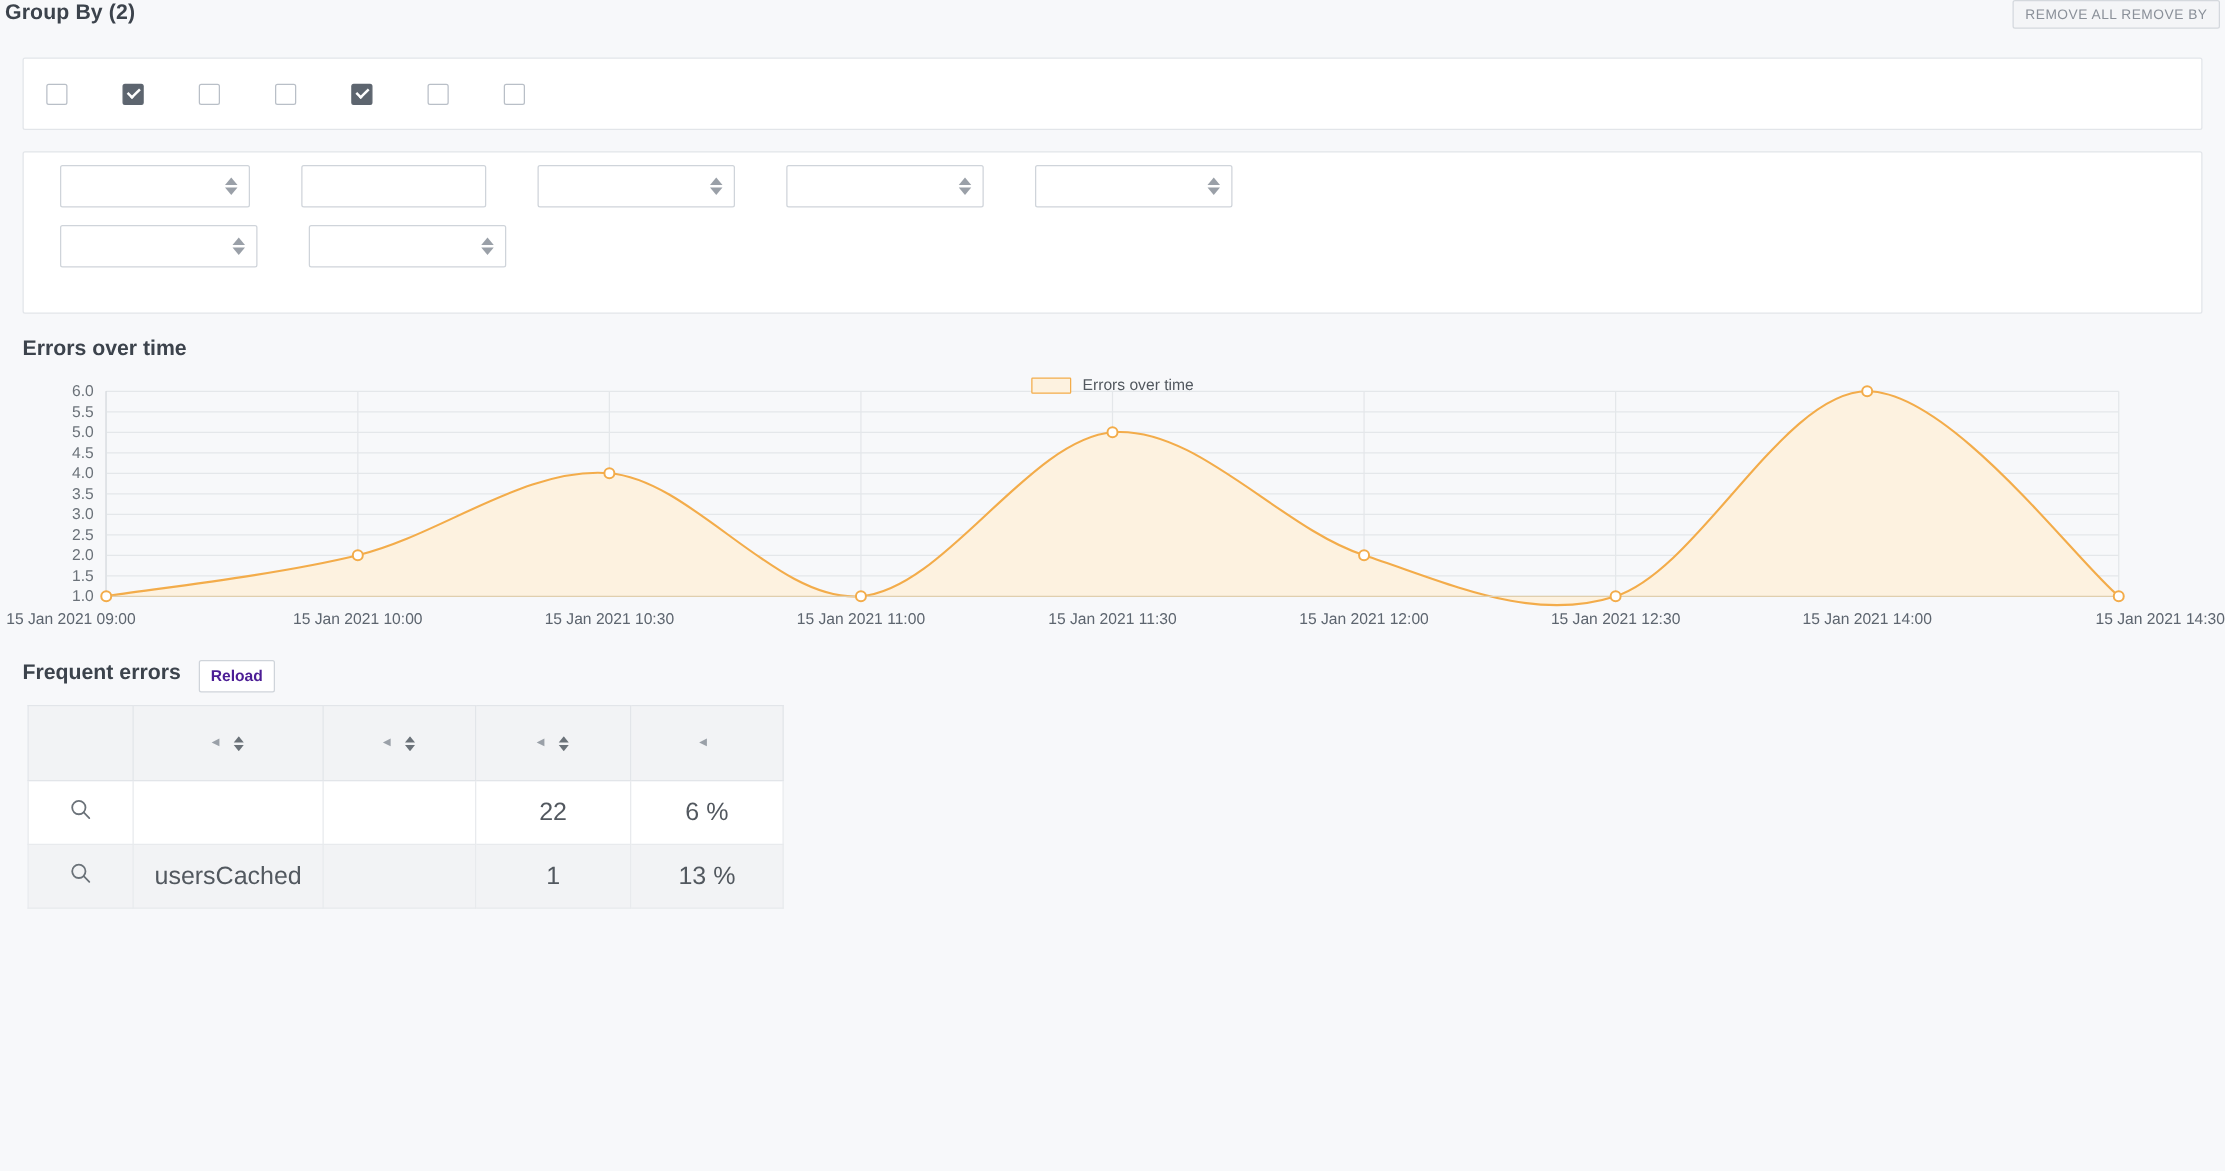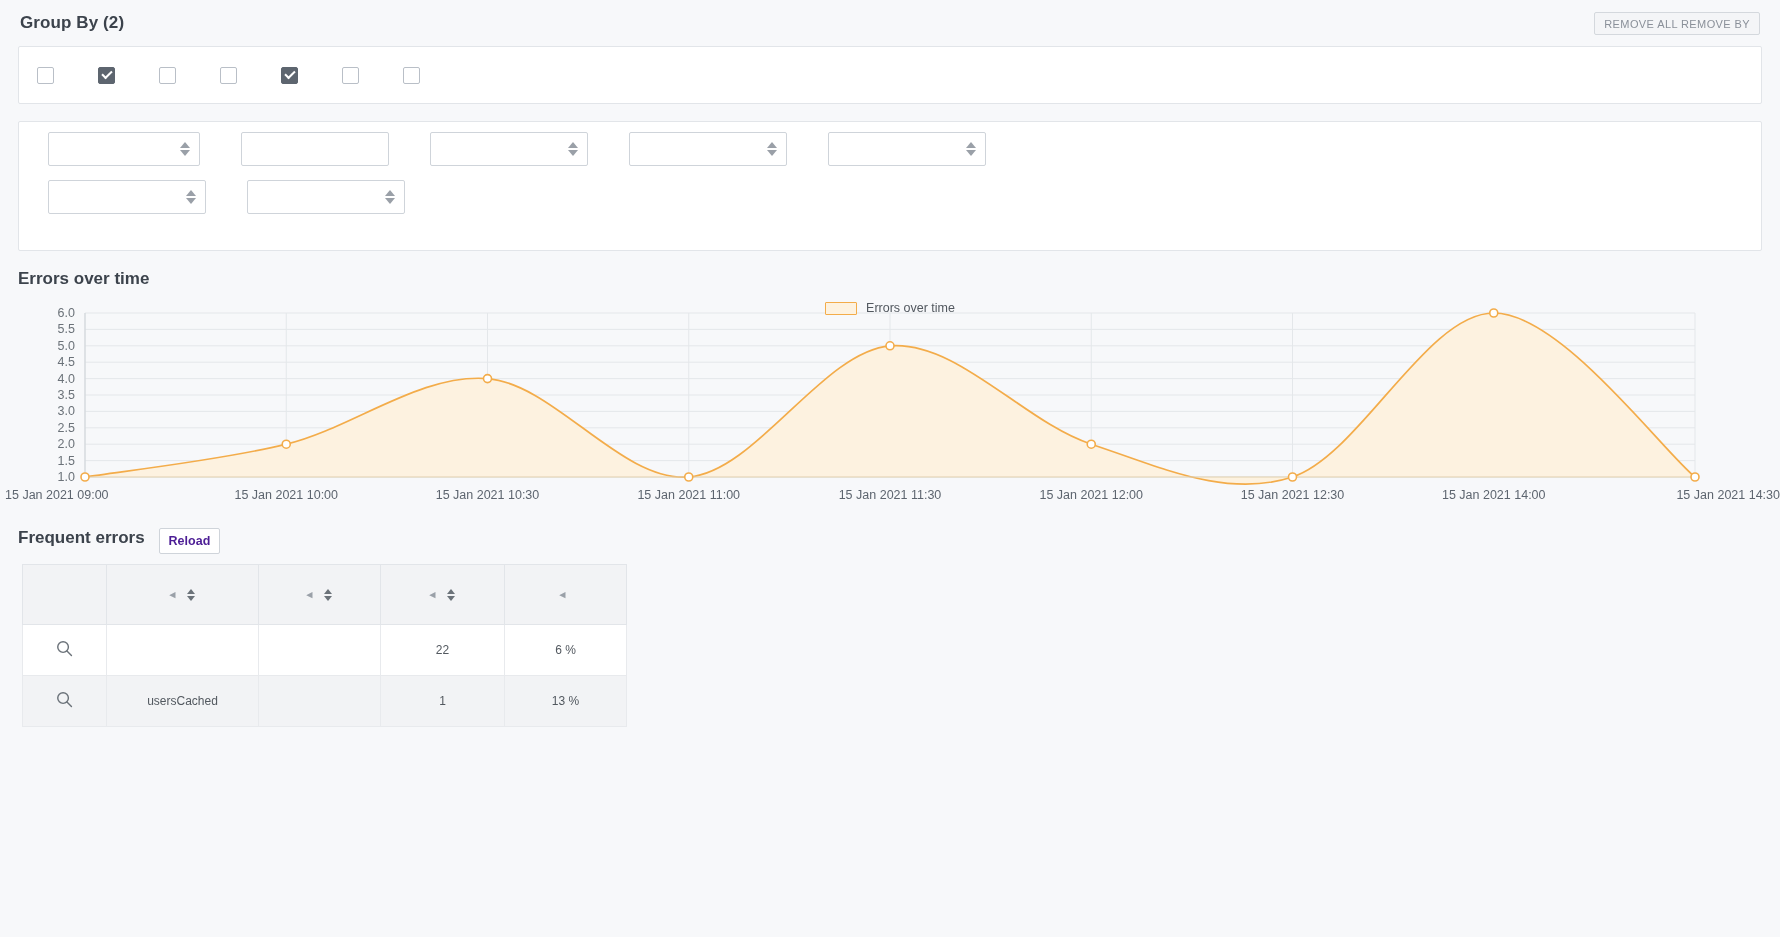--- a/index.html
+++ b/index.html
@@ -15,22 +15,22 @@
 
   
   .panel {
     background: #ffffff;
     border: 1px solid #e2e5e9;
     border-radius: 2px;
   }
 
   
   .section-head {
-    display: flex; align-items: center; justify-content: space-between;
-    padding: 0 20px;
+    display: flex; align-items: flex-start; justify-content: space-between;
+    padding: 0 4px;
     height: 46px;
   }
   .section-title {
     font-size: 17px; font-weight: bold; color: #3c434c; letter-spacing: .1px;
   }
   .ghost-btn {
     font-size: 11px; letter-spacing: .4px;
     color: #8a9099; background: #f4f5f7;
     border: 1px solid #d4d8dd; border-radius: 2px;
     padding: 5px 9px 4px 9px; cursor: pointer;
@@ -134,21 +134,21 @@
     background: #f2f3f5;
     border: 1px solid #e2e5e9;
     height: 60px;
     font-size: 14px; font-weight: bold; color: #3c434c;
     padding: 0 10px;
     vertical-align: middle;
   }
   table.ftable td {
     border: 1px solid #e8eaed;
     height: 51px;
-    font-size: 12px; color: #52585f;
+    font-size: 20px; color: #52585f;
     padding: 0 10px;
     text-align: center;
     background: #fff;
   }
   table.ftable tr.alt td { background: #f2f3f5; }
   .th-inner { display: flex; align-items: center; justify-content: center; gap: 6px; overflow: hidden; }
   .resize-handle { color:#9aa0a8; font-size: 11px; line-height:1; flex:0 0 auto; }
   .sort-ico { display:inline-flex; flex-direction: column; line-height:0; flex:0 0 auto;}
   .sort-ico .u { width:0;height:0;border-left:4px solid transparent;border-right:4px solid transparent;border-bottom:5px solid #6b7279;margin-bottom:2px;}
   .sort-ico .d { width:0;height:0;border-left:4px solid transparent;border-right:4px solid transparent;border-top:5px solid #6b7279;}

